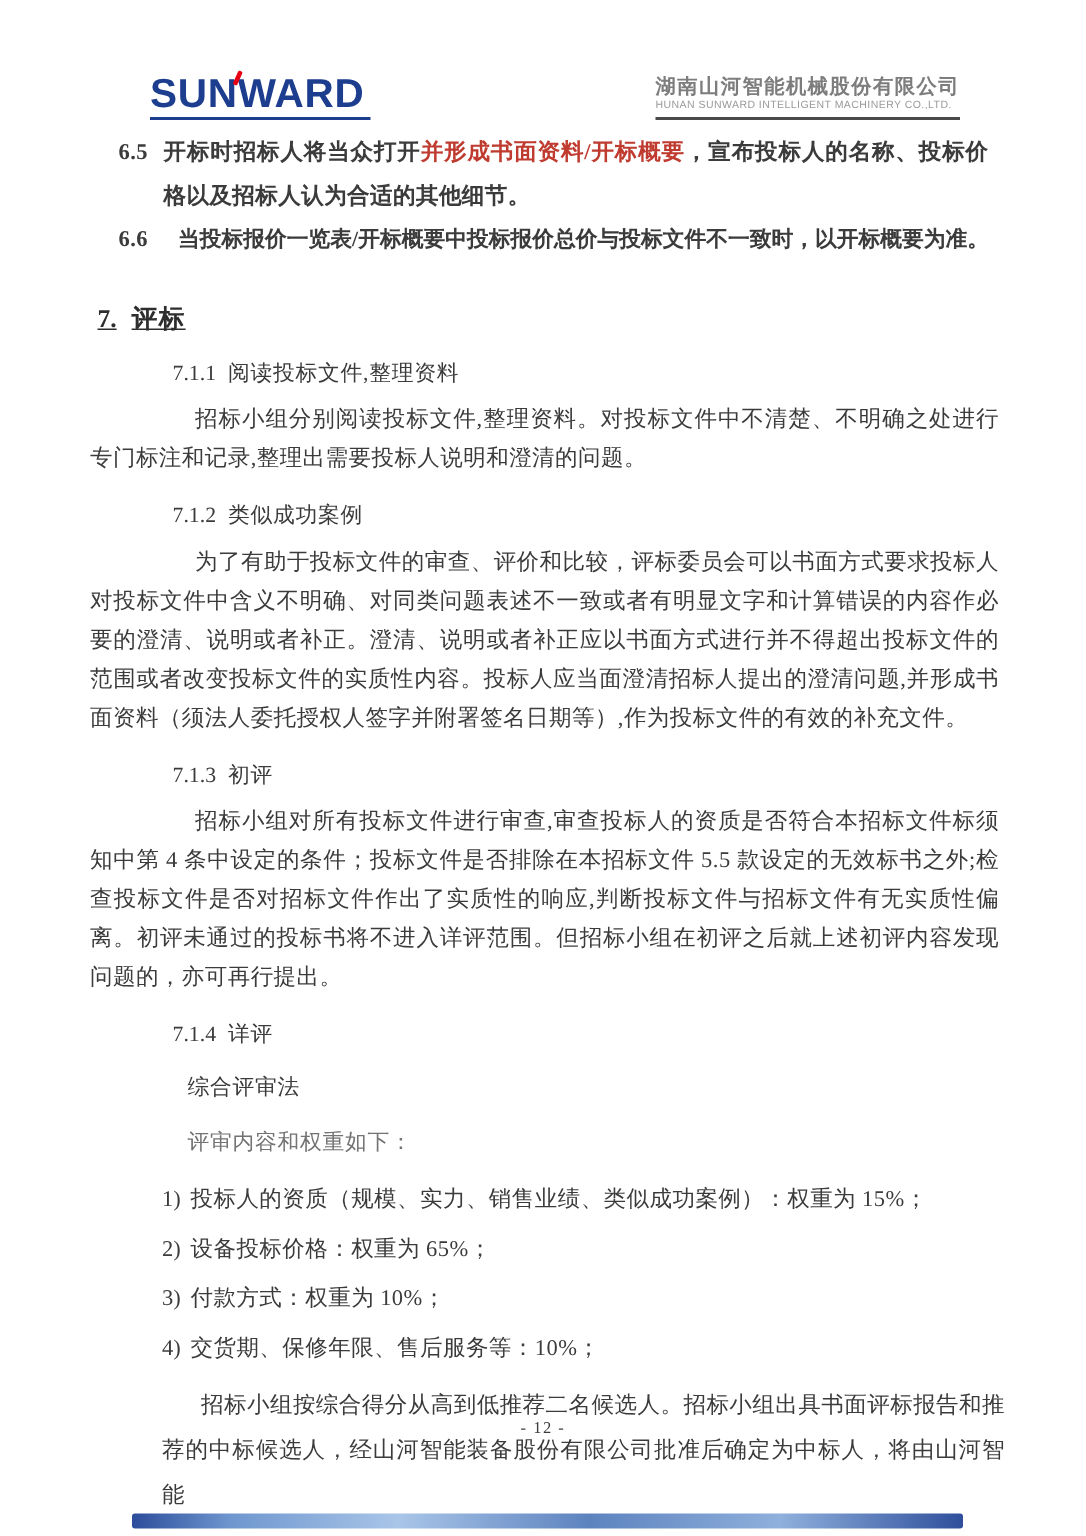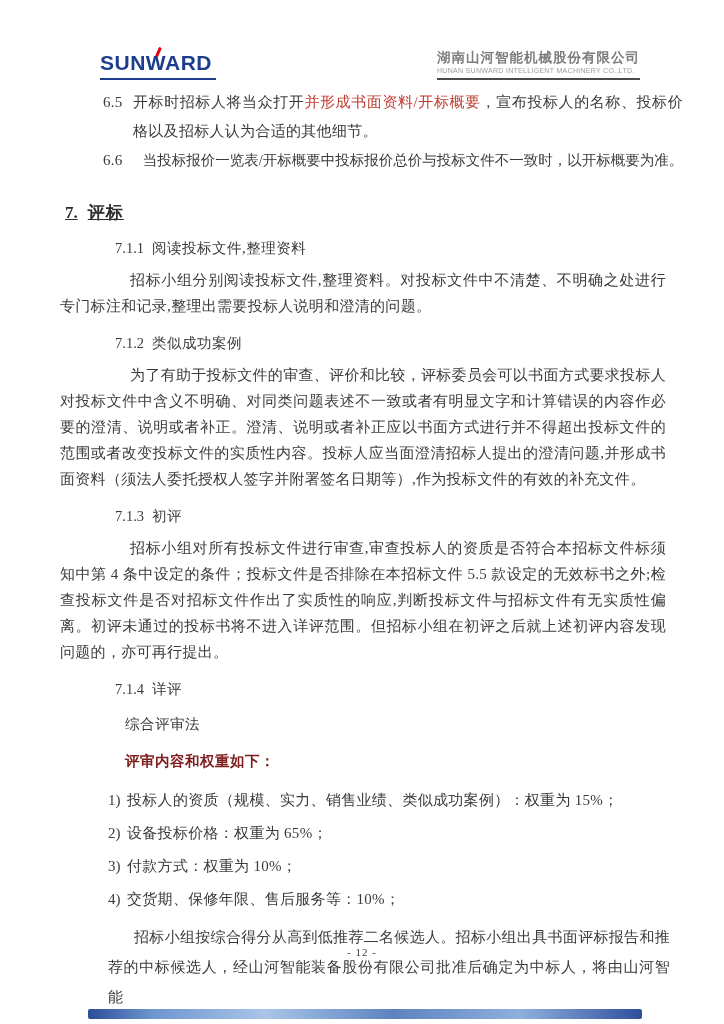--- a/index.html
+++ b/index.html
@@ -11,61 +11,61 @@
   }
 
   
   .header {
     position:absolute; top:50px; left:100px; right:84px;
     display:flex; justify-content:space-between; align-items:flex-end;
   }
   .logo-block { position:relative; padding:0 4px 5px 0; border-bottom:2px solid #1d3d8f; }
   .logo-text {
     font-family:"Liberation Sans","DejaVu Sans",sans-serif;
-    font-weight:bold; font-size:21px; line-height:21px; letter-spacing:0.5px;
+    font-weight:bold; font-size:27px; line-height:21px; letter-spacing:0.5px;
     color:#1d3d8f;
   }
   .logo-accent {
     position:absolute; top:-5px; left:57px; width:3px; height:10px;
     background:#e60012; transform:rotate(24deg); border-radius:1px;
   }
   .company-block { text-align:left; padding-bottom:3px; border-bottom:2px solid #4a4a4a; }
   .company-cn {
     font-family:"Liberation Sans","DejaVu Sans",sans-serif;
     font-weight:bold; font-size:13.5px; line-height:15px; letter-spacing:1px; color:#7d7d7d;text-align:center;
   }
   .company-en {
     font-family:"Liberation Sans","DejaVu Sans",sans-serif;
     font-size:7px; line-height:8px; letter-spacing:0.3px; color:#9a9a9a; margin-top:2px;
   }
 
   
   .content { position:absolute; top:88px; left:60px; width:606px; }
 
-  .clause { display:flex; margin-left:43px; font-size:15px; }
+  .clause { display:flex; margin-left:19px; font-size:15px;font-weight:bold; }
   .clause .clause-no { flex:none; width:30px; letter-spacing:0.3px; line-height:29px; }
   .clause .clause-text { flex:none; width:550px; line-height:29px; letter-spacing:0.3px; text-align:justify; }
   .clause.oneline .clause-text { width:560px; font-size:14.5px; letter-spacing:0; white-space:nowrap; text-align:center; }
   .red { color:#bf3b2f; }
 
   .h1 { margin:26px 0 0 5px; font-size:17px; font-weight:bold; color:#2e2e2e; letter-spacing:1px;text-decoration:underline; }
   .h1 .h-no { margin-right:10px; letter-spacing:0; }
   .h2 { margin:17px 0 0 40px; font-size:14.5px; letter-spacing:0.5px; }
   .h2 .h-no { margin-right:8px; letter-spacing:0; }
   .h3 { margin:15px 0 0 55px; font-size:14.5px; letter-spacing:0.5px; }
   .h3 .h-no { margin-right:8px; letter-spacing:0; }
 
   .para {
     margin-top:9px; font-size:15px; line-height:26px; letter-spacing:0.3px;
     text-align:justify; text-indent:70px;
   }
   .para.closing { margin-left:48px; width:562px; text-indent:26px; line-height:30px; margin-top:8px; text-align:justify; }
 
   .method-line { margin:16px 0 0 65px; font-size:14.5px; letter-spacing:0.5px; }
-  .weights-line { margin:18px 0 0 65px; font-size:14.5px; font-weight:bold; letter-spacing:0.5px; color:#7f1d1d; }
+  .weights-line { margin:18px 0 0 65px; font-size:14.5px; font-weight:normal; letter-spacing:0.5px; color:#737373; }
 
   .criteria { margin:19px 0 0 48px; list-style:none; }
   .criterion { display:flex; margin-bottom:13px; font-size:15px; line-height:20px; letter-spacing:0.3px; white-space:nowrap; }
   .criterion .crit-no { flex:none; width:19px; letter-spacing:0; }
 
   
   .page-number {
     position:absolute; top:946px; left:0; width:100%; text-align:center;
     font-size:11px; letter-spacing:1px; color:#3b3b3b;
     font-family:"Liberation Serif","DejaVu Serif",serif;

